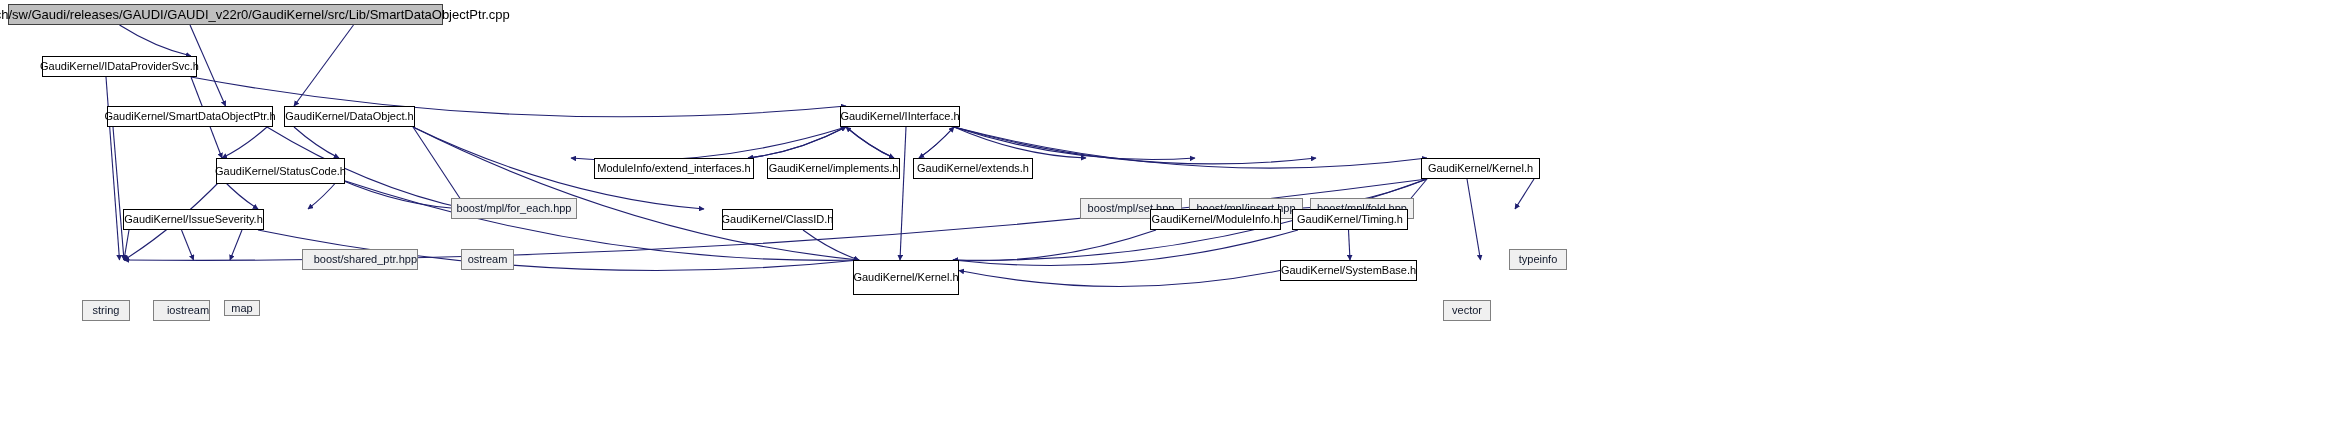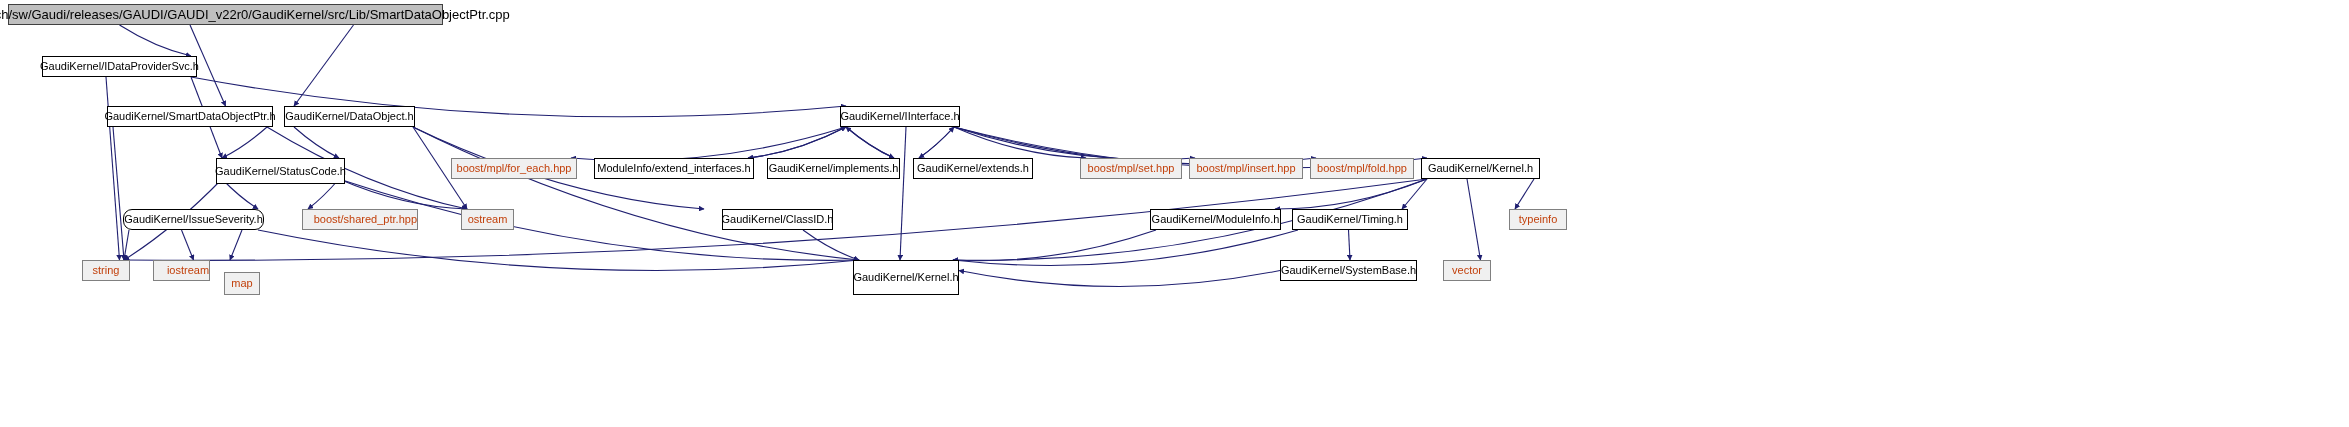--- a/index.html
+++ b/index.html
@@ -25,21 +25,22 @@
     z-index:5;
   }
   .node.root{
     background:#bfbfbf;
     border:1px solid #404040;
     font-size:13px;
   }
   .node.sys{
     background:#f0f0f0;
     border:1px solid #808080;
-    color:#c2410c;
+    color:#0f172a;
+    margin-top:40px;
   }
 </style>
 </head>
 <body>
 
 <div id="canvas">
   <svg id="edges" viewBox="0 0 2349 427" xmlns="http://www.w3.org/2000/svg">
     <defs>
       <marker id="arrow" viewBox="0 0 10 10" refX="9" refY="5" markerWidth="5.2" markerHeight="5.2" orient="auto-start-reverse">
         <path d="M 0 0 L 10 5 L 0 10 z" fill="#1f1f70"></path>
@@ -129,21 +130,21 @@
       </div>
       <div class="node sys" style="left: 1189px; top: 158px; width: 114px; height: 21px;">
         <span>boost/mpl/insert.hpp</span>
       </div>
       <div class="node sys" style="left: 1310px; top: 158px; width: 104px; height: 21px;">
         <span>boost/mpl/fold.hpp</span>
       </div>
       <div class="node" style="left: 1421px; top: 158px; width: 119px; height: 21px;">
         <span>GaudiKernel/Kernel.h</span>
       </div>
-      <div class="node" style="left: 123px; top: 209px; width: 141px; height: 21px; border-radius: 9px;">
+      <div class="node" style="left: 123px; top: 209px; width: 141px; height: 21px;">
         <span>GaudiKernel/IssueSeverity.h</span>
       </div>
       <div class="node sys" style="left: 302px; top: 209px; width: 116px; height: 21px; justify-content: flex-end;">
         <span>boost/shared_ptr.hpp</span>
       </div>
       <div class="node sys" style="left: 461px; top: 209px; width: 53px; height: 21px;">
         <span>ostream</span>
       </div>
       <div class="node" style="left: 722px; top: 209px; width: 111px; height: 21px;">
         <span>GaudiKernel/ClassID.h</span>
@@ -156,21 +157,21 @@
       </div>
       <div class="node sys" style="left: 1509px; top: 209px; width: 58px; height: 21px;">
         <span>typeinfo</span>
       </div>
       <div class="node sys" style="left: 82px; top: 260px; width: 48px; height: 21px;">
         <span>string</span>
       </div>
       <div class="node sys" style="left: 153px; top: 260px; width: 57px; height: 21px; padding-left: 13px;">
         <span>iostream</span>
       </div>
-      <div class="node sys" style="left: 224px; top: 272px; width: 36px; height: 23px;">
+      <div class="node sys" style="left: 224px; top: 260px; width: 36px; height: 16px;">
         <span>map</span>
       </div>
       <div class="node" style="left: 853px; top: 260px; width: 106px; height: 35px;">
         <span>GaudiKernel/Kernel.h</span>
       </div>
       <div class="node" style="left: 1280px; top: 260px; width: 137px; height: 21px;">
         <span>GaudiKernel/SystemBase.h</span>
       </div>
       <div class="node sys" style="left: 1443px; top: 260px; width: 48px; height: 21px;">
         <span>vector</span>

